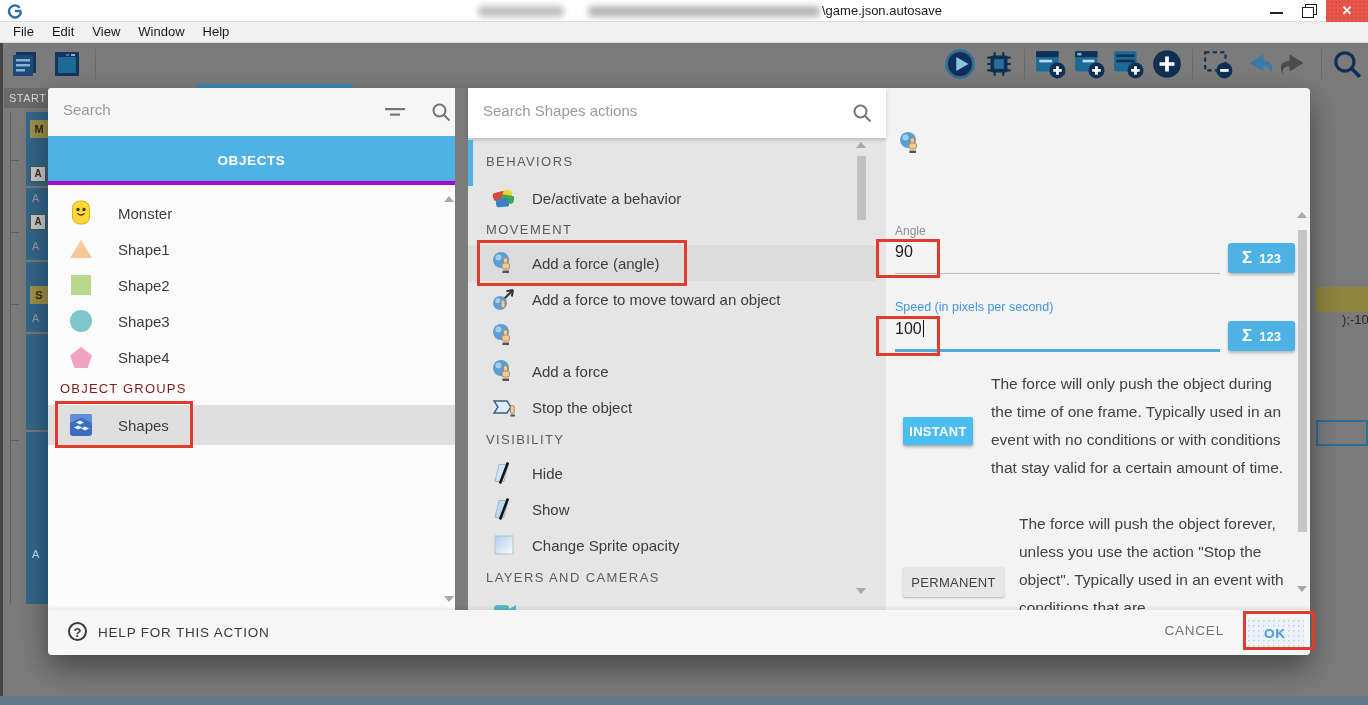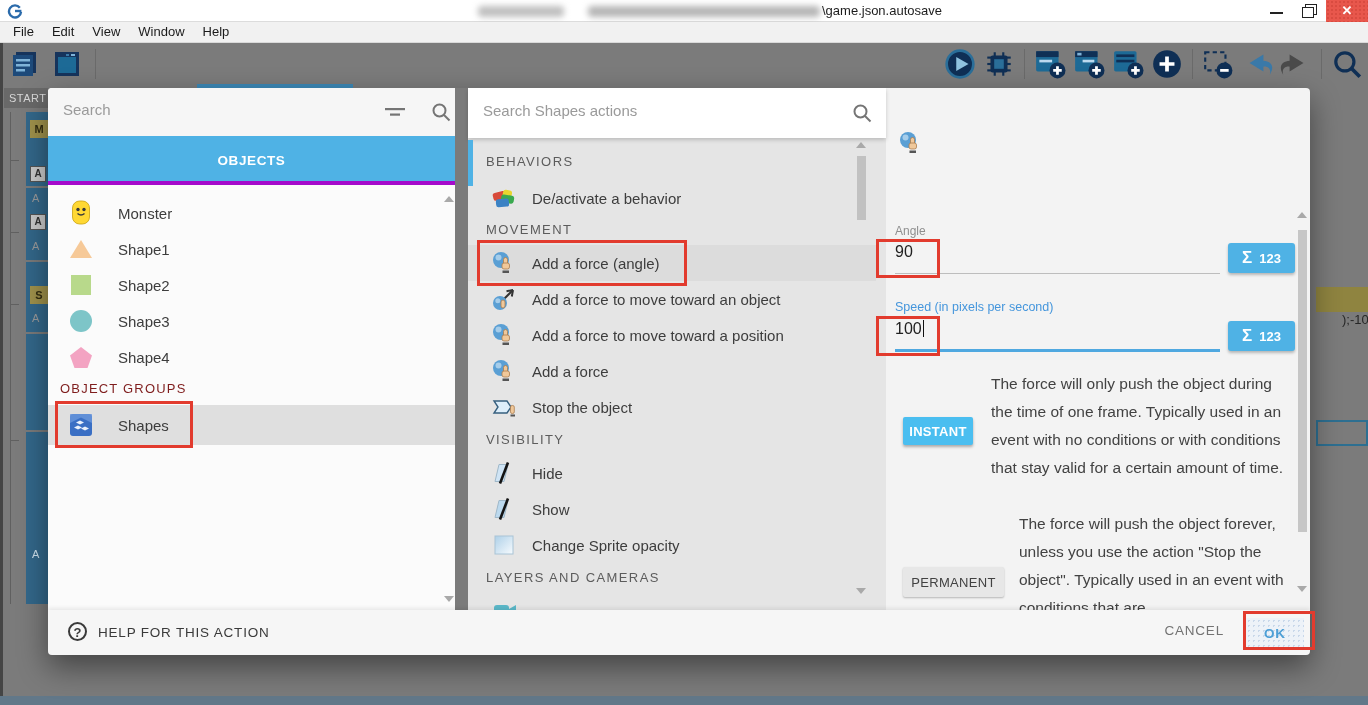--- a/index.html
+++ b/index.html
@@ -434,21 +434,20 @@
       <div class="act-row" style="top:179px">
         <span class="aicn">
             <svg width="26" height="26" viewBox="0 0 26 26">
               <circle cx="10" cy="10" r="8" fill="#5a9fd4"></circle>
               <circle cx="7.5" cy="7.5" r="3" fill="#a6cdea"></circle>
               <rect x="12.5" y="7.5" width="4" height="9" rx="2" fill="#f0c89a" stroke="#a97c4f" stroke-width="0.8"></rect>
               <rect x="11" y="13" width="7.5" height="6" rx="2" fill="#f0c89a" stroke="#a97c4f" stroke-width="0.8"></rect>
               <rect x="11.5" y="20.5" width="6.5" height="2.5" fill="#555"></rect>
             </svg>
           </span>
-        <span class="albl">Add a force to move toward a position</span>
       </div>
       <div class="act-row" style="top:215px">
         <span class="aicn">
             <svg width="26" height="26" viewBox="0 0 26 26">
               <circle cx="10" cy="10" r="8" fill="#5a9fd4"></circle>
               <circle cx="7.5" cy="7.5" r="3" fill="#a6cdea"></circle>
               <rect x="12.5" y="7.5" width="4" height="9" rx="2" fill="#f0c89a" stroke="#a97c4f" stroke-width="0.8"></rect>
               <rect x="11" y="13" width="7.5" height="6" rx="2" fill="#f0c89a" stroke="#a97c4f" stroke-width="0.8"></rect>
               <rect x="11.5" y="20.5" width="6.5" height="2.5" fill="#555"></rect>
             </svg>

